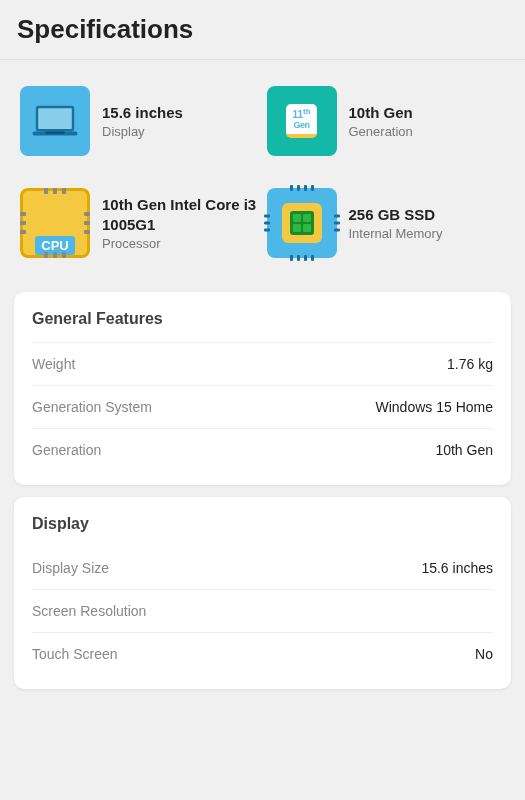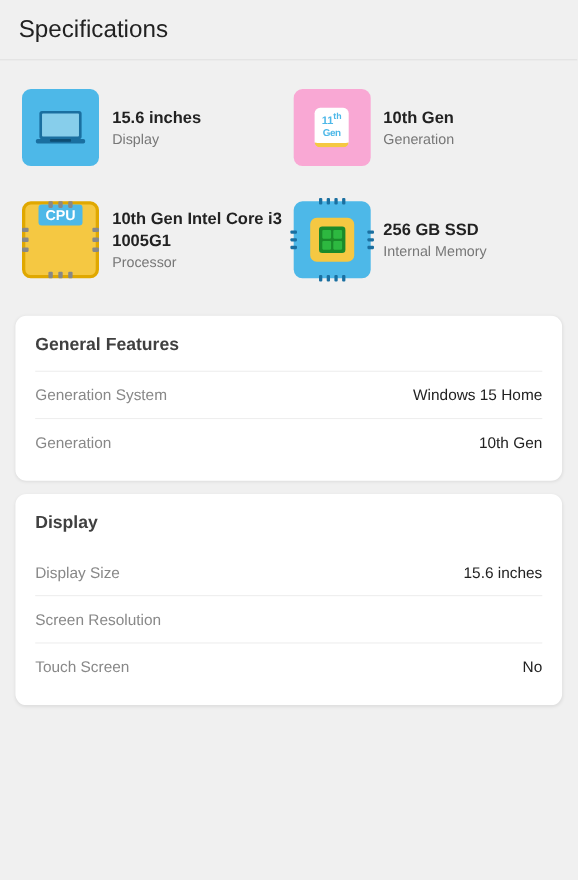--- a/index.html
+++ b/index.html
@@ -10,22 +10,22 @@
       min-height: 800px;
       color: #333;
     }
 
     .header {
       background: #f0f0f0;
       padding: 14px 17px 14px 17px;
       border-bottom: 1px solid #ddd;
     }
     .header h1 {
-      font-size: 22px;
-      font-weight: 400;
+      font-size: 26px;
+      font-weight: 700;
       color: #222;
     }
 
     .specs-icons {
       background: #f0f0f0;
       padding: 16px 20px;
       display: grid;
       grid-template-columns: 1fr 1fr;
       gap: 12px 8px;
     }
@@ -127,21 +127,21 @@
     .laptop-svg {
       width: 48px;
       height: 40px;
     }
 
     
     .cpu-icon-inner {
       display: flex;
       flex-direction: column;
       align-items: center;
-      justify-content: flex-start;
+      justify-content: flex-end;
       width: 100%;
       height: 100%;
     }
 
     .cpu-label {
       background: #4db8e8;
       color: #fff;
       font-size: 13px;
       font-weight: 800;
       padding: 2px 6px;
@@ -167,21 +167,21 @@
           <rect x="18" y="38" width="24" height="3" rx="1" fill="#0d4d73"></rect>
         </svg>
       </div>
     <div>
       <div class="spec-text-main">15.6 inches</div>
       <div class="spec-text-sub">Display</div>
     </div>
   </div>
     <div class="spec-icon-item">
 
-      <div class="icon-box icon-gen" style="background:#f9a8d4; padding:6px;">
+      <div class="icon-box icon-gen" style="background:#14b8a6; padding:6px;">
         <div style="background:#fff; border-radius:5px; padding:4px 6px; border-bottom: 4px solid #f5c842; text-align:center;">
           <div style="font-size:10px; font-weight:800; color:#4db8e8; line-height:1.1;">11<sup style="font-size:8px;">th</sup></div>
           <div style="font-size:9px; font-weight:700; color:#4db8e8; letter-spacing:-0.5px;">Gen</div>
         </div>
       </div>
     <div>
       <div class="spec-text-main">10th Gen</div>
       <div class="spec-text-sub">Generation</div>
     </div>
   </div>
@@ -264,20 +264,24 @@
     </div>
   </div>
   </div>
 
 <div id="sections-container">
 
 <div class="section-card">
     <div class="section-title">General Features</div>
 
 
+    <div class="spec-row" style="">
+      <span class="spec-label">Weight</span>
+      <span class="spec-value">1.76 kg</span>
+    </div>
 
     <div class="spec-row" style="">
       <span class="spec-label">Generation System</span>
       <span class="spec-value">Windows 15 Home</span>
     </div>
 
     <div class="spec-row" style="">
       <span class="spec-label">Generation</span>
       <span class="spec-value">10th Gen</span>
     </div>

